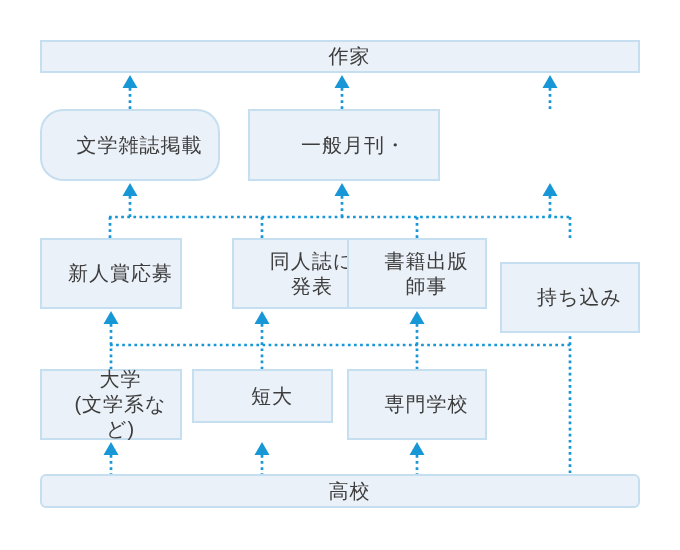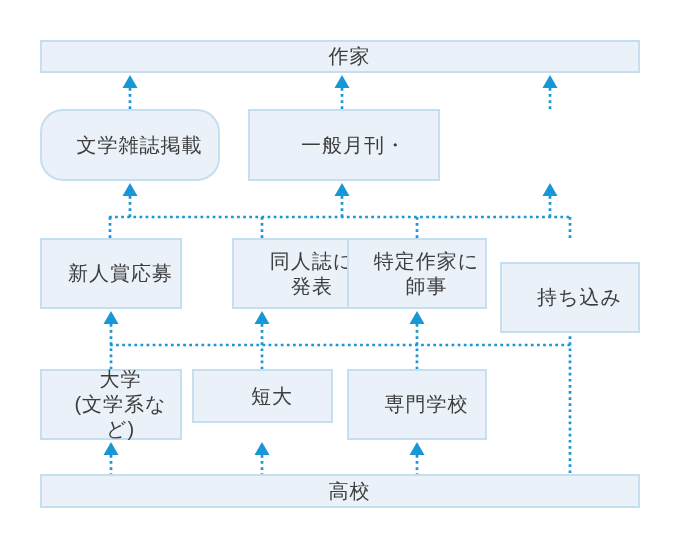--- a/index.html
+++ b/index.html
@@ -28,21 +28,21 @@
   .n-litmag {left:40px; top:109px;width:180px;height:72px;border-radius:23px;}
   .n-genmag {left:248px;top:109px;width:192px;height:72px;}
   .n-book   {left:460px;top:109px;width:180px;height:72px;}
   .n-award  {left:40px; top:238px;width:142px;height:71px;}
   .n-doujin {left:192px;top:238px;width:141px;height:71px;margin-left:40px;}
   .n-mentor {left:347px;top:238px;width:140px;height:71px;}
   .n-submit {left:500px;top:238px;width:140px;height:71px;margin-top:24px;}
   .n-univ   {left:40px; top:369px;width:142px;height:71px;}
   .n-tandai {left:192px;top:369px;width:141px;height:54px;}
   .n-senmon {left:347px;top:369px;width:140px;height:71px;}
-  .n-hs     {left:40px; top:474px;width:600px;height:34px;}
+  .n-hs     {left:40px; top:474px;width:600px;height:34px;border-radius:6px;}
 </style>
 </head>
 <body>
 
 <div class="canvas">
 
   <svg class="connectors" viewBox="0 0 680 550" xmlns="http://www.w3.org/2000/svg" aria-hidden="true">
     <g class="arr">
       <path d="M130 75l-7.5 13h15z"></path>
       <line x1="130" y1="88" x2="130" y2="109"></line>
@@ -104,21 +104,21 @@
   <div class="node n-award">
     <span class="ln">新人賞応募</span>
   </div>
 
   <div class="node n-doujin">
     <span class="ln">同人誌に</span>
     <span class="ln">発表</span>
   </div>
 
   <div class="node n-mentor">
-    <span class="ln">特定作家に</span>
+    <span class="ln">書籍出版</span>
     <span class="ln">師事</span>
   </div>
 
   <div class="node n-submit">
     <span class="ln">持ち込み</span>
   </div>
 
   <div class="node n-univ">
     <span class="ln">大学</span>
     <span class="ln">(文学系など)</span>

